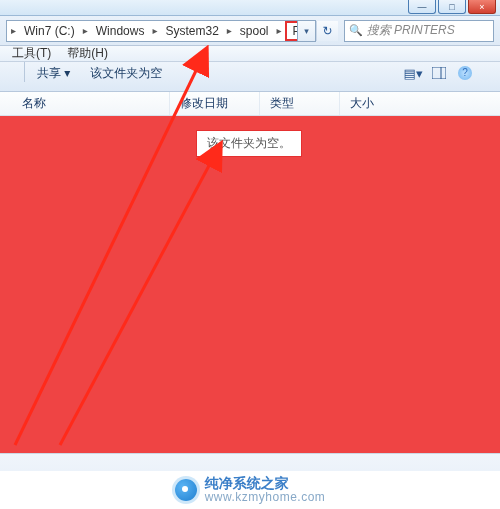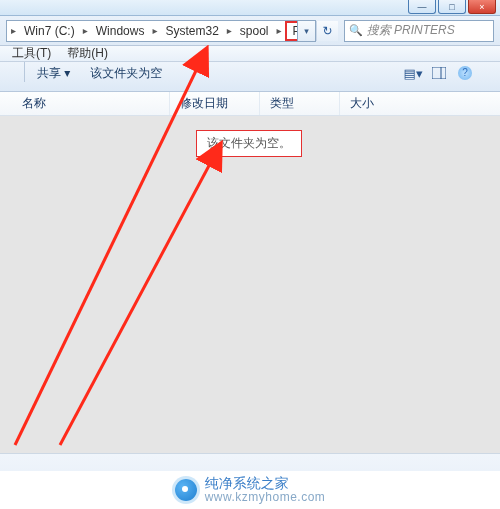--- a/index.html
+++ b/index.html
@@ -167,21 +167,21 @@
   }
   .colh.name { flex: 0 0 170px; padding-left: 22px; }
   .colh.date { flex: 0 0 90px; }
   .colh.type { flex: 0 0 80px; }
   .colh.size { flex: 1; border-right: none; }
 
   
   .listarea {
     position: relative;
     height: 338px;
-    background: #e5e5e5;
+    background: #ef4444;
     border-bottom: 1px solid #cdd8e4;
   }
   .empty-box {
     position: absolute;
     left: 196px; top: 14px;
     border: 1px solid #e53030;
     padding: 4px 10px;
     color: #555;
     background: #fff;
   }
@@ -211,21 +211,21 @@
   .wm-logo::after {
     content: '';
     position: absolute;
     width: 6px; height: 6px; border-radius: 50%;
     background: #fff;
     top: 7px; left: 7px;
   }
   .wm-text {
     display: flex; flex-direction: column; line-height: 1.1;
   }
-  .wm-cn { font-size: 14px; color: #3b7fc8; font-weight: 400; }
+  .wm-cn { font-size: 14px; color: #3b7fc8; font-weight: 700; }
   .wm-url { font-size: 12px; color: #88a9c8; letter-spacing: 0.5px;}
 
   
   svg.anno {
     position: absolute;
     left: 0; top: 0;
     width: 500px; height: 509px;
     pointer-events: none;
   }
 </style>

